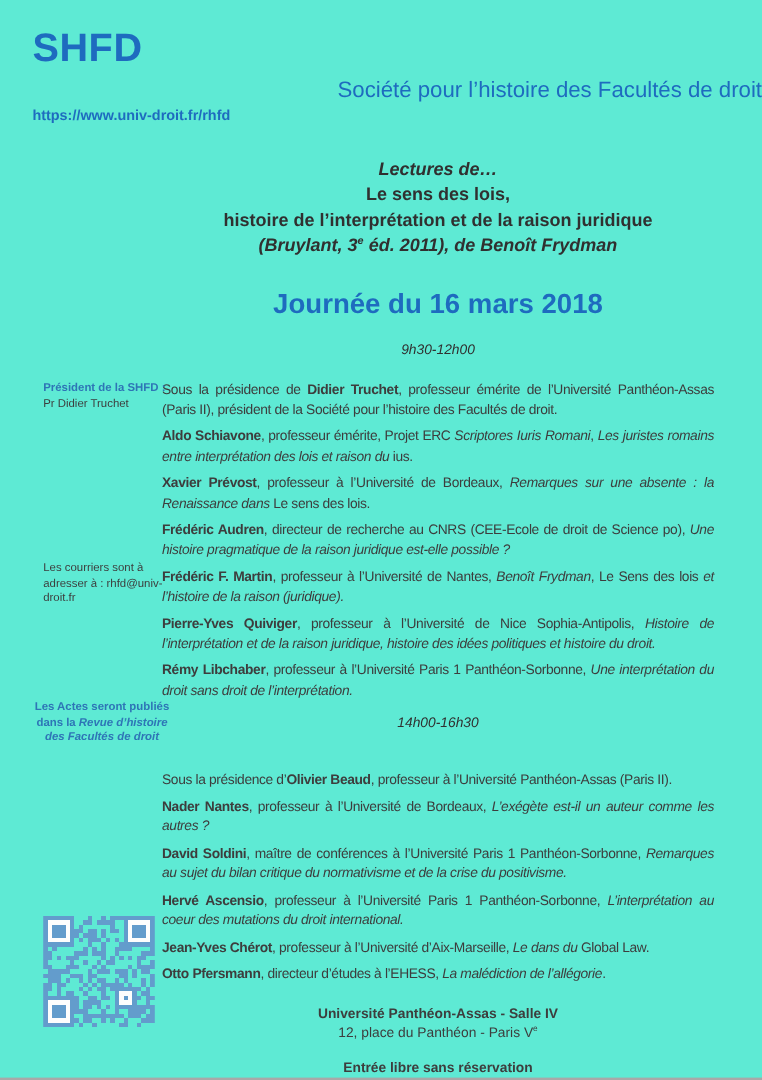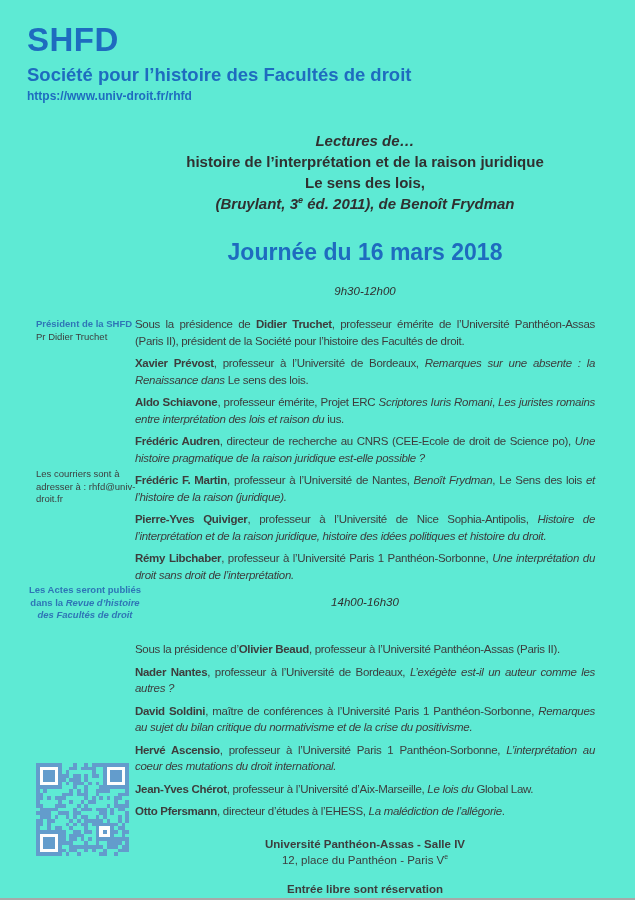--- a/index.html
+++ b/index.html
@@ -14,21 +14,21 @@
   *{margin:0;padding:0;box-sizing:border-box;}
   html,body{background:#ffffff;}
   body{font-family:"Liberation Sans","DejaVu Sans",sans-serif;}
   .page{
     position:relative;width:635px;height:900px;background:#5eead4;
     overflow:hidden;border-bottom:2px solid var(--edge);
   }
   
   .org-header{padding:22px 0 0 27px;}
   .org-logo{color:var(--accent);font-size:33px;font-weight:700;line-height:36px;letter-spacing:.5px;}
-  .org-name{color:var(--accent);font-size:18.5px;font-weight:700;line-height:22px;margin-top:6px;}
+  .org-name{color:var(--accent);font-size:18.5px;font-weight:400;line-height:22px;margin-top:6px;text-align:right;}
   .org-url{display:inline-block;color:var(--accent);font-size:12px;font-weight:700;line-height:15px;margin-top:3px;text-decoration:none;text-align:right;}
   
   .col{width:460px;margin-left:135px;}
   .title-block{margin-top:26px;text-align:center;color:var(--title-ink);font-size:15px;line-height:21px;}
   .main-heading{margin-top:25px;text-align:center;color:var(--accent);font-size:23px;line-height:27px;font-weight:700;}
   .session-time{margin-top:18px;margin-bottom:17px;text-align:center;color:var(--title-ink);
     font-size:11.5px;font-weight:400;font-style:italic;line-height:15px;}
   .session-afternoon .session-time{margin-top:12px;margin-bottom:31px;}
   .speaker-entry{
     text-align:justify;color:var(--body-ink);font-size:11.5px;line-height:16.5px;
@@ -57,52 +57,52 @@
 <div class="page">
 
   <header class="org-header">
     <div class="org-logo">SHFD</div>
     <div class="org-name">Société pour l’histoire des Facultés de droit</div>
     <a class="org-url" href="#">https://www.univ-droit.fr/rhfd</a>
   </header>
 
   <section class="title-block col">
     <div><span class="b i">Lectures de…</span></div>
+    <div><span class="b">Le sens des lois,</span></div>
     <div><span class="b">histoire de l’interprétation et de la raison juridique</span></div>
-    <div><span class="b">Le sens des lois,</span></div>
     <div><span class="b i">(Bruylant, 3</span><sup class="b i">e</sup><span class="b i"> éd. 2011), de Benoît Frydman</span></div>
   </section>
 
   <h1 class="main-heading col">Journée du 16 mars 2018</h1>
 
   <section class="session-morning">
     <div class="session-time col">9h30-12h00</div>
     <p class="speaker-entry col"><span>Sous la présidence de </span><span class="b">Didier Truchet</span><span>, professeur émérite de l’Université Panthéon-Assas (Paris II), président de la Société pour l’histoire des Facultés de droit.</span></p>
+    <p class="speaker-entry col"><span class="b">Aldo Schiavone</span><span>, professeur émérite, Projet ERC </span><span class="i">Scriptores Iuris Romani</span><span>, </span><span class="i">Les juristes romains entre interprétation des lois et raison du</span><span> ius.</span></p>
     <p class="speaker-entry col"><span class="b">Xavier Prévost</span><span>, professeur à l’Université de Bordeaux, </span><span class="i">Remarques sur une absente : la Renaissance dans</span><span> Le sens des lois.</span></p>
-    <p class="speaker-entry col"><span class="b">Aldo Schiavone</span><span>, professeur émérite, Projet ERC </span><span class="i">Scriptores Iuris Romani</span><span>, </span><span class="i">Les juristes romains entre interprétation des lois et raison du</span><span> ius.</span></p>
     <p class="speaker-entry col"><span class="b">Frédéric Audren</span><span>, directeur de recherche au CNRS (CEE-Ecole de droit de Science po), </span><span class="i">Une histoire pragmatique de la raison juridique est-elle possible ?</span></p>
     <p class="speaker-entry col"><span class="b">Frédéric F. Martin</span><span>, professeur à l’Université de Nantes, </span><span class="i">Benoît Frydman</span><span>, Le Sens des lois </span><span class="i">et l’histoire de la raison (juridique).</span></p>
     <p class="speaker-entry col"><span class="b">Pierre-Yves Quiviger</span><span>, professeur à l’Université de Nice Sophia-Antipolis, </span><span class="i">Histoire de l’interprétation et de la raison juridique, histoire des idées politiques et histoire du droit.</span></p>
     <p class="speaker-entry col"><span class="b">Rémy Libchaber</span><span>, professeur à l’Université Paris 1 Panthéon-Sorbonne, </span><span class="i">Une interprétation du droit sans droit de l’interprétation.</span></p>
   </section>
 
   <section class="session-afternoon">
     <div class="session-time col">14h00-16h30</div>
     <p class="speaker-entry col"><span>Sous la présidence d’</span><span class="b">Olivier Beaud</span><span>, professeur à l’Université Panthéon-Assas (Paris II).</span></p>
     <p class="speaker-entry col"><span class="b">Nader Nantes</span><span>, professeur à l’Université de Bordeaux, </span><span class="i">L’exégète est-il un auteur comme les autres ?</span></p>
     <p class="speaker-entry col"><span class="b">David Soldini</span><span>, maître de conférences à l’Université Paris 1 Panthéon-Sorbonne, </span><span class="i">Remarques au sujet du bilan critique du normativisme et de la crise du positivisme.</span></p>
     <p class="speaker-entry col"><span class="b">Hervé Ascensio</span><span>, professeur à l’Université Paris 1 Panthéon-Sorbonne, </span><span class="i">L’interprétation au coeur des mutations du droit international.</span></p>
-    <p class="speaker-entry col"><span class="b">Jean-Yves Chérot</span><span>, professeur à l’Université d’Aix-Marseille, </span><span class="i">Le lois du</span><span> Global Law.</span></p>
+    <p class="speaker-entry col"><span class="b">Jean-Yves Chérot</span><span>, professeur à l’Université d’Aix-Marseille, </span><span class="i">Le dans du</span><span> Global Law.</span></p>
     <p class="speaker-entry col"><span class="b">Otto Pfersmann</span><span>, directeur d’études à l’EHESS, </span><span class="i">La malédiction de l’allégorie</span><span>.</span></p>
   </section>
 
   <footer class="footer col">
     <div class="venue-line">Université Panthéon-Assas - Salle IV</div>
     <div class="address-line"><span>12, place du Panthéon - Paris V</span><sup>e</sup></div>
-    <div class="entry-line">Entrée libre sont réservation</div>
+    <div class="entry-line">Entrée libre sans réservation</div>
   </footer>
 
   <aside class="margin-note note-president">
     <div><span class="b blue">Président de la SHFD :</span></div>
     <div><span>Pr Didier Truchet</span></div>
   </aside>
 
   <aside class="margin-note note-mail"><span>Les courriers sont à adresser à : rhfd@univ-droit.fr</span></aside>
 
   <aside class="margin-note note-actes"><span class="b blue">Les Actes seront publiés dans la </span><span class="b i blue">Revue d’histoire des Facultés de droit</span></aside>

